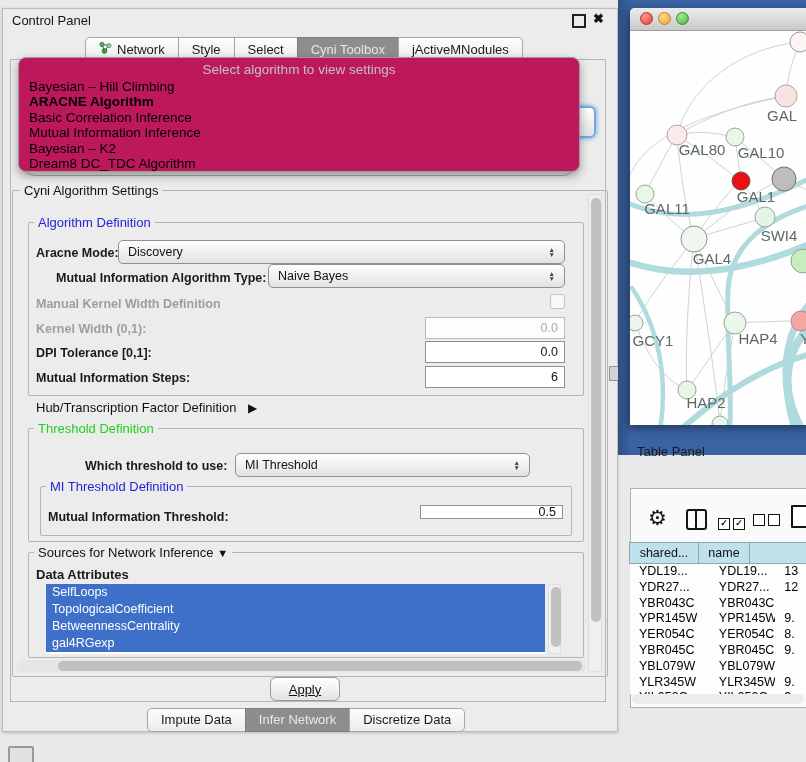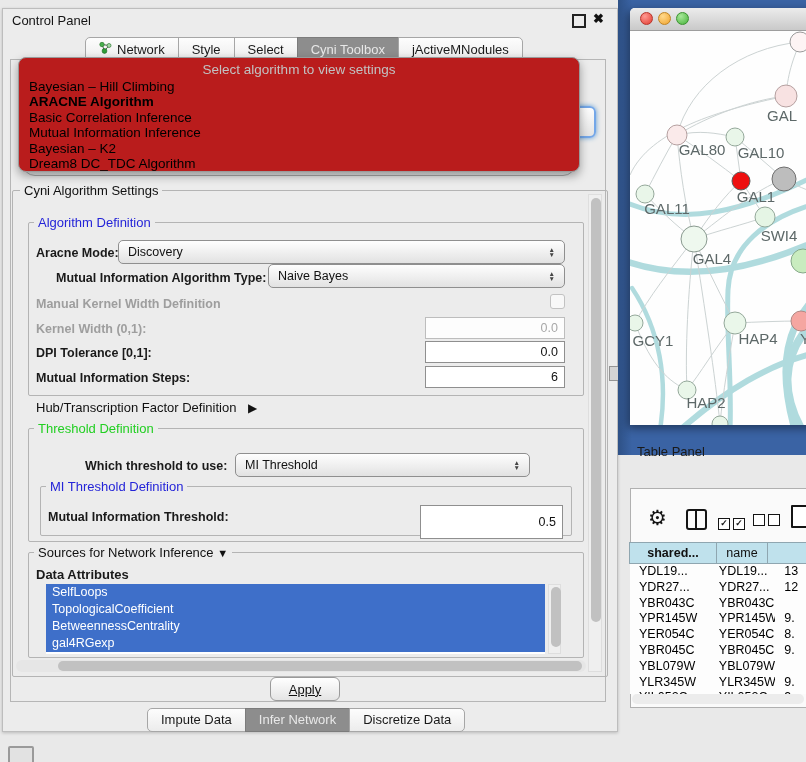--- a/index.html
+++ b/index.html
@@ -22,21 +22,21 @@
   .tab.sel{background:var(--tab-selected-gray,#8d8d8d);color:#e8e8e8;border-color:#7c7c7c;}
   
   #cp-body{left:10px;top:59px;width:594px;height:641px;border:1px solid #b6b6b6;background:#ececec;}
   
   #net-combo{left:22px;top:148px;width:554px;height:28px;border:1px solid #a9a9a9;border-radius:13px;
              background:linear-gradient(#f8f8f8,#e6e6e6);z-index:1;font-size:13px;color:#b0b0b0;
              display:flex;align-items:center;padding:0 16px;box-sizing:border-box;}
   #focus-combo{left:566px;top:106px;width:26px;height:28px;border:2px solid #74a7e8;border-radius:6px;
                box-shadow:0 0 5px #5b9bd5;background:linear-gradient(#fdfdfd,#e3e3e3);z-index:1;}
   
-  #algo-popup{left:18px;top:57px;width:560px;height:113px;background:#b91c1c;border:1px solid #9a9a9a;
+  #algo-popup{left:18px;top:57px;width:560px;height:113px;background:#be185d;border:1px solid #9a9a9a;
               border-radius:8px;box-shadow:0 4px 10px rgba(0,0,0,.35);z-index:40;overflow:hidden;}
   #algo-placeholder{text-align:center;color:#c2c2c2;font-size:13.5px;padding-top:4px;height:17px;}
   .algo-item{font-size:13.5px;line-height:15.4px;padding-left:10px;white-space:nowrap;color:#000;}
   .algo-item.sel{font-weight:bold;}
   
   .gbox{border:1px solid #b4b4b4;border-radius:2px;}
   .gtitle{position:absolute;font-size:13px;background:#ececec;padding:0 4px;white-space:nowrap;}
   .blue{color:var(--group-title-blue,#2424d8);}
   .green{color:var(--group-title-green,#22cf22);}
   
@@ -193,21 +193,21 @@
 
 <div class="abs lbl" style="left:85px;top:459px;">Which threshold to use:</div>
 <div class="abs combo" style="left:235px;top:453px;width:295px;height:24px;">
   <span>MI Threshold</span>
   <span class="spin">▲<br>▼</span>
 </div>
 
 <div class="abs gbox" style="left:40px;top:486px;width:530px;height:48px;"></div>
 <div class="abs gtitle blue" style="left:46px;top:479px;">MI Threshold Definition</div>
 <div class="abs lbl" style="left:48px;top:510px;">Mutual Information Threshold:</div>
-<div class="abs tf" style="left:420px;top:505px;width:143px;height:34px;">
+<div class="abs tf" style="left:420px;top:505px;width:143px;height:14px;">
   <span>0.5</span>
 </div>
 
 <div class="abs gbox" style="left:28px;top:552px;width:554px;height:104px;"></div>
 <div class="abs gtitle" style="left:34px;top:545px;">
   <span>Sources for Network Inference</span>
   <span style="font-size:11px;">▼</span>
 </div>
 <div class="abs lbl" style="left:36px;top:567px;font-size:13px;">Data Attributes</div>
 <div class="abs" id="attr-list">
@@ -322,21 +322,21 @@
 <div class="abs" id="tp-title">Table Panel</div>
 <div class="abs" id="tp-window"></div>
 <div class="abs ticon" id="gear-icon">⚙</div>
 <div class="abs" id="split-icon">
     <div></div>
   </div>
 <div class="abs" id="check-pair"><span class="cbx">✓</span><span class="cbx">✓</span></div>
 <div class="abs" id="uncheck-pair"><span class="cbx"></span><span class="cbx"></span></div>
 <div class="abs" id="file-icon"></div>
 <div class="abs" id="tp-header">
-    <div class="th" style="width: 88px; font-weight: bold;">shared...</div>
+    <div class="th" style="width: 70px;">shared...</div>
     <div class="th" style="width: 52px;">name</div>
     <div class="th" style="width: 60px;"></div>
   </div>
 <div class="abs" id="tp-rows">
     <div class="tr">
       <div class="td" style="width: 88px;">YDL19...</div>
       <div class="td" style="width: 72px;">YDL19...</div>
       <div class="td" style="width: 60px;">13</div>
     </div>
     <div class="tr">

